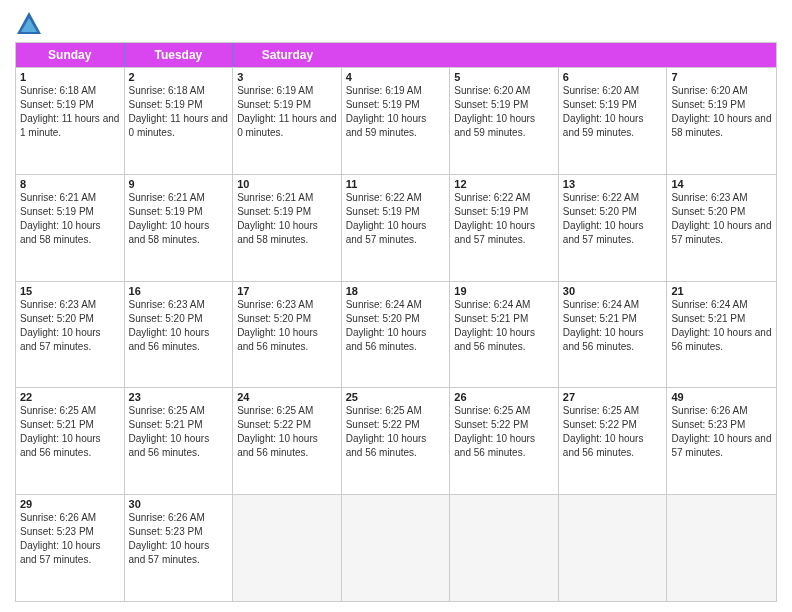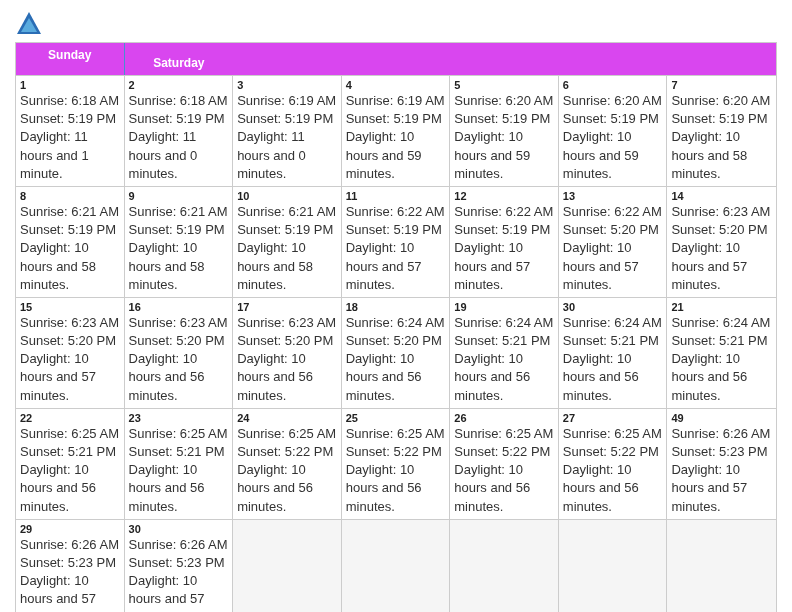--- a/index.html
+++ b/index.html
@@ -74,21 +74,20 @@
     .cal-header-cell {
       color: #fff;
       font-size: 12px;
       font-weight: bold;
       text-align: center;
       padding: 5px 2px;
       border-right: 1px solid #4a8fd0;
     }
     .cal-header-cell:last-child {
       border-right: none;
-      margin-top: 8px;
     }
     .cal-body {
       flex: 1;
       display: flex;
       flex-direction: column;
     }
     .cal-row {
       display: grid;
       grid-template-columns: repeat(7, 1fr);
       flex: 1;
@@ -109,21 +108,21 @@
       background: #f5f5f5;
     }
     .day-num {
       font-size: 11px;
       font-weight: bold;
       color: #222;
       display: block;
       margin-bottom: 1px;
     }
     .cell-text {
-      font-size: 13px;
+      font-size: 10px;
       color: #333;
       line-height: 1.4;
     }
   </style>
 </head>
 <body>
 
 <div class="page">
   <div class="header">
     <div class="logo">
@@ -138,20 +137,21 @@
     </div>
     <div class="title-block">
       <div class="month-title"></div>
       <div class="subtitle"></div>
     </div>
   </div>
 
   <div class="calendar">
     <div class="cal-header" id="cal-header">
         <div class="cal-header-cell">Sunday</div>
+        <div class="cal-header-cell">Tuesday</div>
         <div class="cal-header-cell">Saturday</div>
       </div>
     <div class="cal-body" id="cal-body">
         <div class="cal-row">
           <div class="cal-cell"><span class="day-num">1</span><span class="cell-text">Sunrise: 6:18 AM<br>Sunset: 5:19 PM<br>Daylight: 11 hours and 1 minute.</span></div>
           <div class="cal-cell"><span class="day-num">2</span><span class="cell-text">Sunrise: 6:18 AM<br>Sunset: 5:19 PM<br>Daylight: 11 hours and 0 minutes.</span></div>
           <div class="cal-cell"><span class="day-num">3</span><span class="cell-text">Sunrise: 6:19 AM<br>Sunset: 5:19 PM<br>Daylight: 11 hours and 0 minutes.</span></div>
           <div class="cal-cell"><span class="day-num">4</span><span class="cell-text">Sunrise: 6:19 AM<br>Sunset: 5:19 PM<br>Daylight: 10 hours and 59 minutes.</span></div>
           <div class="cal-cell"><span class="day-num">5</span><span class="cell-text">Sunrise: 6:20 AM<br>Sunset: 5:19 PM<br>Daylight: 10 hours and 59 minutes.</span></div>
           <div class="cal-cell"><span class="day-num">6</span><span class="cell-text">Sunrise: 6:20 AM<br>Sunset: 5:19 PM<br>Daylight: 10 hours and 59 minutes.</span></div>

